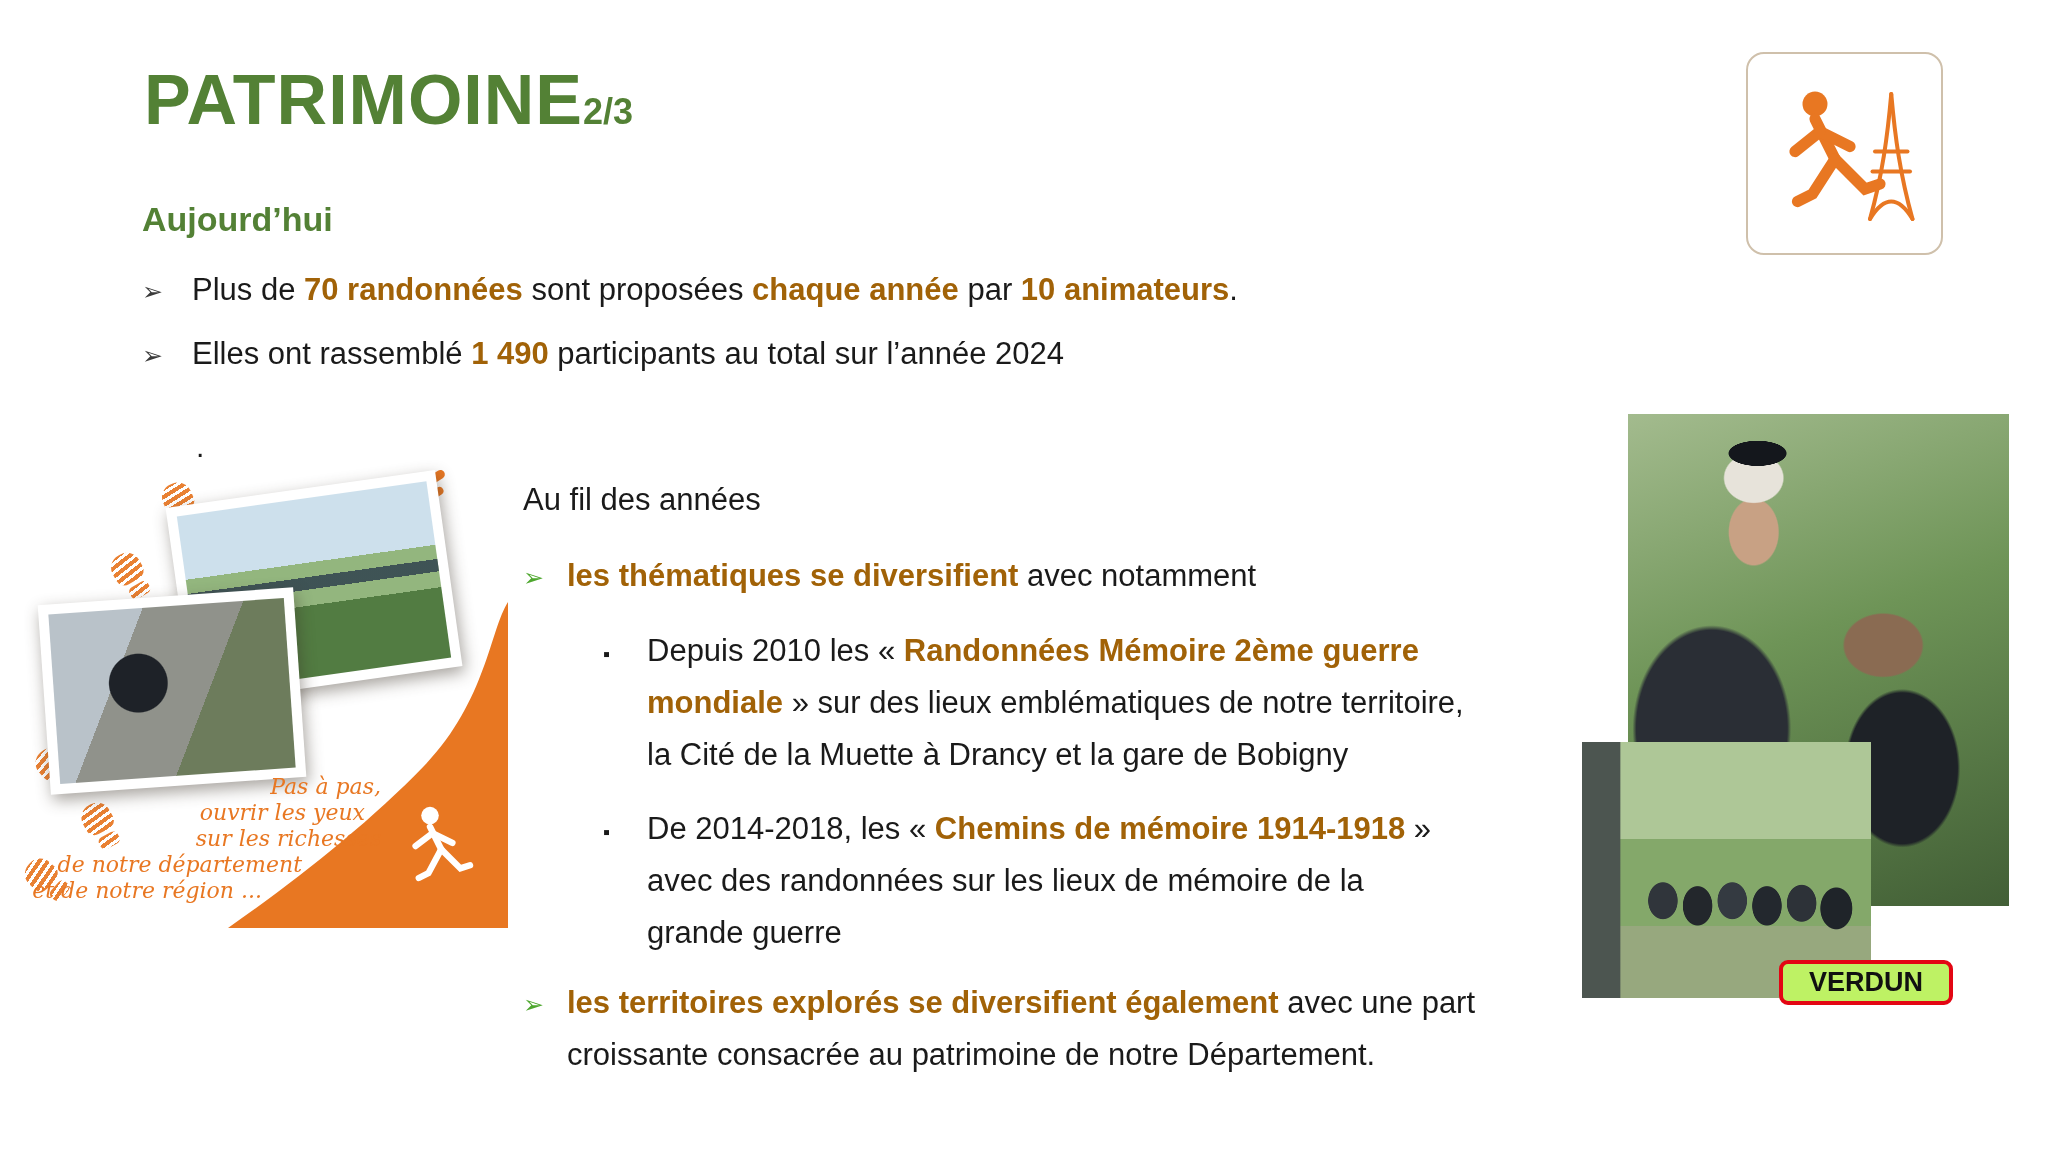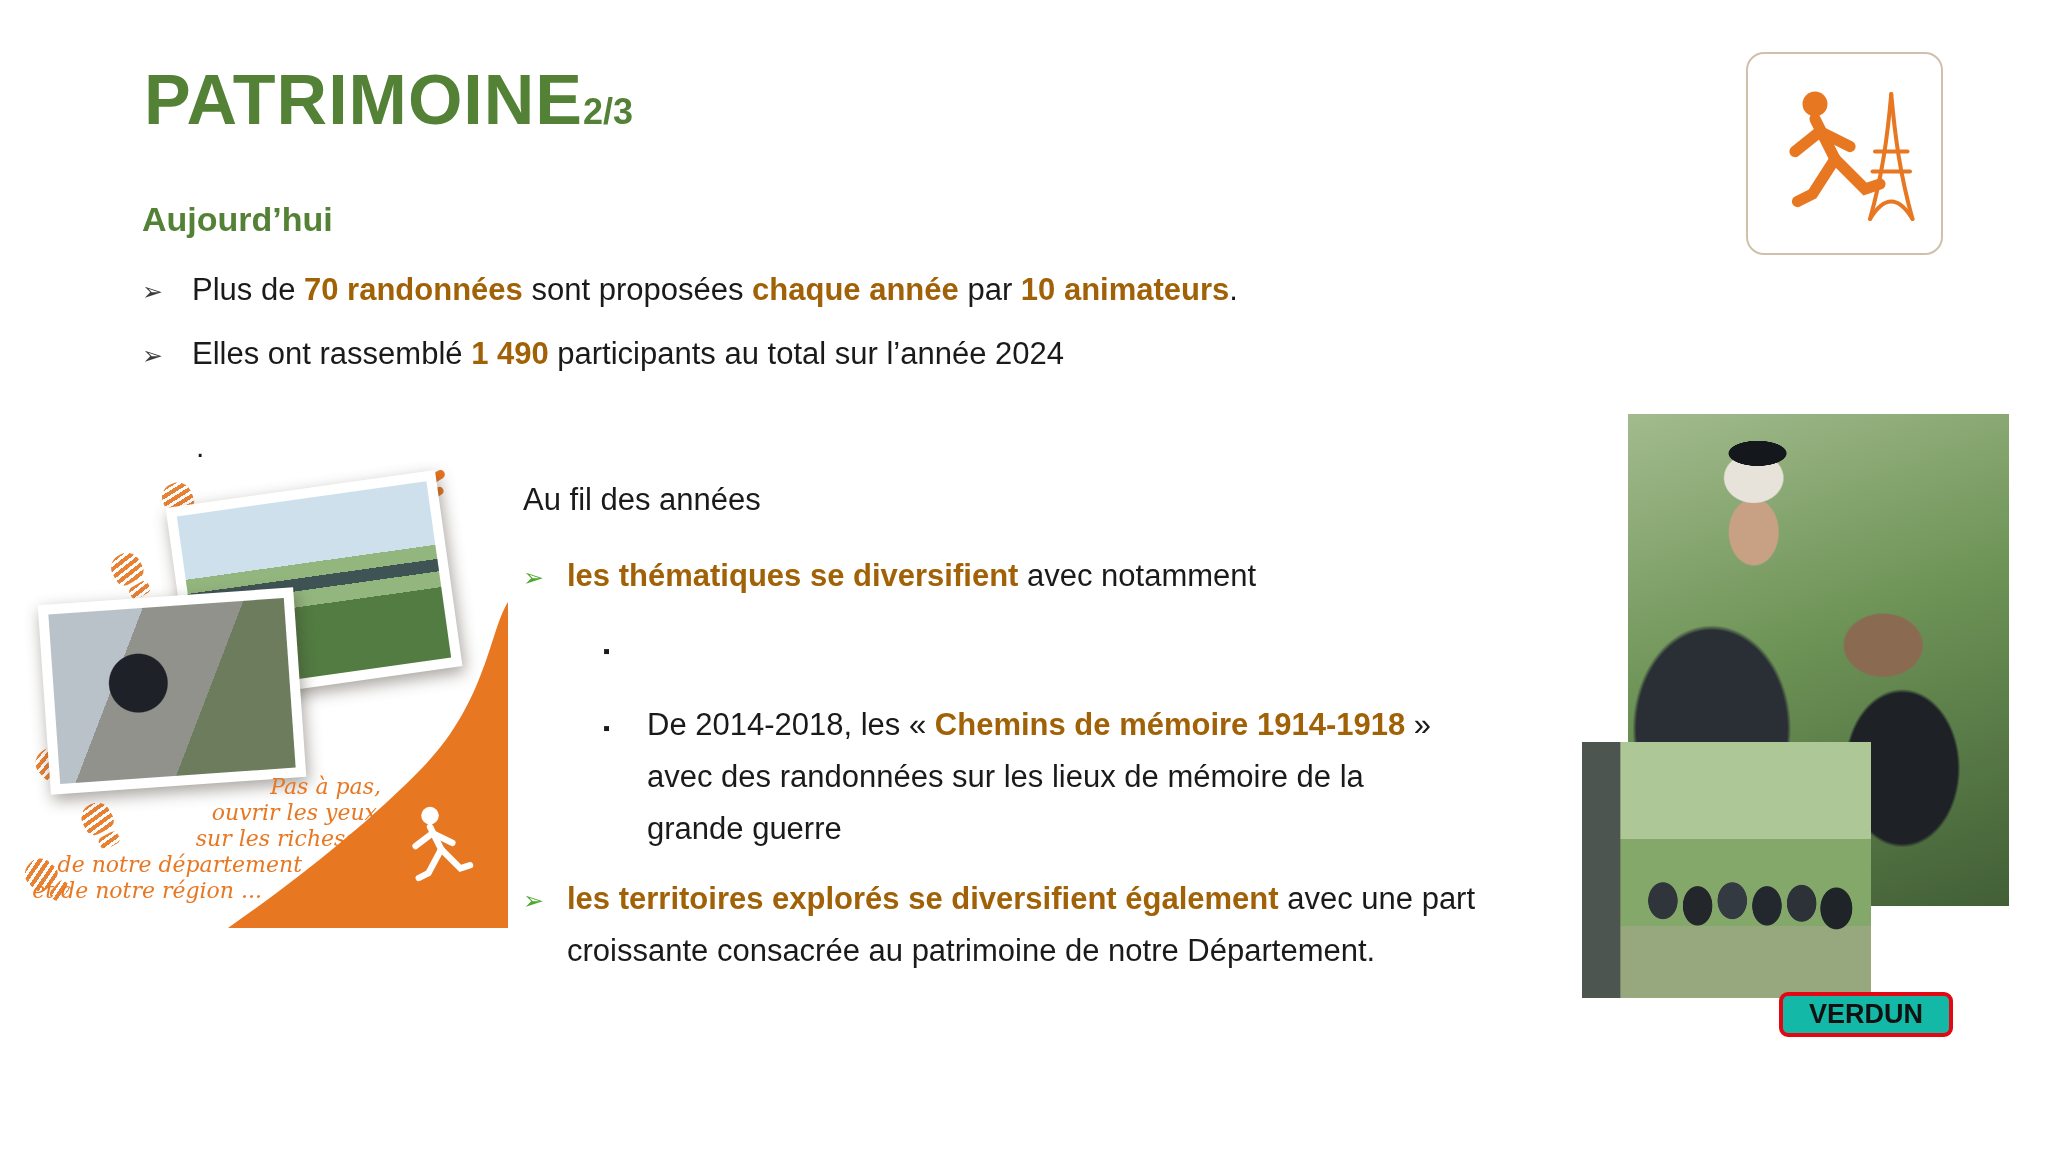--- a/index.html
+++ b/index.html
@@ -51,21 +51,21 @@
      linear-gradient(180deg,#cde0ec 0 36%,#93b67e 36% 60%,#527c42 60%)}
   .pimg-mural{width:236px;height:170px;background:
      radial-gradient(circle 30px at 36% 44%,#1e2228 96%,rgba(30,34,40,0)),
      linear-gradient(115deg,#b9c2c9 0 30%,#90928b 30% 62%,#6d7c5c 62%)}
   .brush{position:absolute;left:366px;top:52px;transform:rotate(-32deg);z-index:1}
   .brush .b1{width:58px;height:9px;border-radius:5px;background:#e87722}
   .brush .b2{width:34px;height:8px;border-radius:4px;background:#e87722;margin-top:5px;margin-left:14px}
   .swoosh{position:absolute;left:200px;top:152px;width:280px;height:346px;z-index:1}
   .caption{position:absolute;left:0;top:344px;width:353px;z-index:3;text-align:right;color:#e87722;
            font-family:"DejaVu Serif",serif;font-style:italic;font-size:22px;line-height:26px}
-  .caption .l2{margin-right:4px}
+  .caption .l2{margin-right:16px}
   .caption .l3{}
   .caption .l4{margin-right:79px}
   .caption .l5{margin-right:119px}
 
   
   .photo-veteran{position:absolute;left:1628px;top:414px;width:381px;height:492px;z-index:1;
     background:
       radial-gradient(ellipse 46px 20px at 34% 8%,#14171c 62%,rgba(20,23,28,0) 64%),
       radial-gradient(ellipse 50px 42px at 33% 13%,#e7e3da 58%,rgba(231,227,218,0) 61%),
       radial-gradient(ellipse 42px 56px at 33% 24%,#c8a184 58%,rgba(200,161,132,0) 61%),
@@ -76,21 +76,21 @@
   .photo-group{position:absolute;left:1582px;top:742px;width:289px;height:256px;z-index:2;
     background:
       linear-gradient(90deg,#4c5550 0 13%,rgba(0,0,0,0) 13.5%),
       radial-gradient(ellipse 24px 30px at 28% 62%,#30353b 60%,rgba(0,0,0,0) 63%),
       radial-gradient(ellipse 24px 32px at 40% 64%,#23272c 60%,rgba(0,0,0,0) 63%),
       radial-gradient(ellipse 24px 30px at 52% 62%,#343a41 60%,rgba(0,0,0,0) 63%),
       radial-gradient(ellipse 24px 32px at 64% 64%,#23282e 60%,rgba(0,0,0,0) 63%),
       radial-gradient(ellipse 24px 30px at 76% 63%,#2d3238 60%,rgba(0,0,0,0) 63%),
       radial-gradient(ellipse 26px 34px at 88% 65%,#1f2429 60%,rgba(0,0,0,0) 63%),
       linear-gradient(180deg,#aec797 0 38%,#84a86a 38% 72%,#97a87e 72%)}
-  .verdun{position:absolute;left:1779px;top:992px;z-index:4;background:#14b8a6;border:4px solid #e30613;
+  .verdun{position:absolute;left:1779px;top:960px;z-index:4;background:#bef264;border:4px solid #e30613;
           border-radius:9px;padding:3px 26px;font-size:27px;font-weight:bold;color:#111111}
 </style>
 </head>
 <body>
 
 <div class="slide">
 
   <div class="title-row">
     <span class="title">PATRIMOINE</span>
     <span class="page-indicator">2/3</span>
@@ -205,20 +205,21 @@
     <div class="timeline-heading">Au fil des années</div>
 
     <div class="t-row">
       <span class="arrow green">➢</span>
       <div class="t-text"><span class="accent">les thématiques se diversifient</span><span> avec notamment</span></div>
     </div>
 
     <div class="subitems">
       <div class="sub-row">
         <span class="square">▪</span>
+        <div class="t-text"><span>Depuis 2010 les « </span><span class="accent">Randonnées Mémoire 2ème guerre mondiale</span><span> » sur des lieux emblématiques de notre territoire, la Cité de la Muette à Drancy et la gare de Bobigny</span></div>
       </div>
       <div class="sub-row">
         <span class="square">▪</span>
         <div class="t-text"><span>De 2014-2018, les « </span><span class="accent">Chemins de mémoire 1914-1918</span><span> » avec des randonnées sur les lieux de mémoire de la grande guerre</span></div>
       </div>
     </div>
 
     <div class="t-row">
       <span class="arrow green">➢</span>
       <div class="t-text"><span class="accent">les territoires explorés se diversifient également</span><span> avec une part croissante consacrée au patrimoine de notre Département.</span></div>

